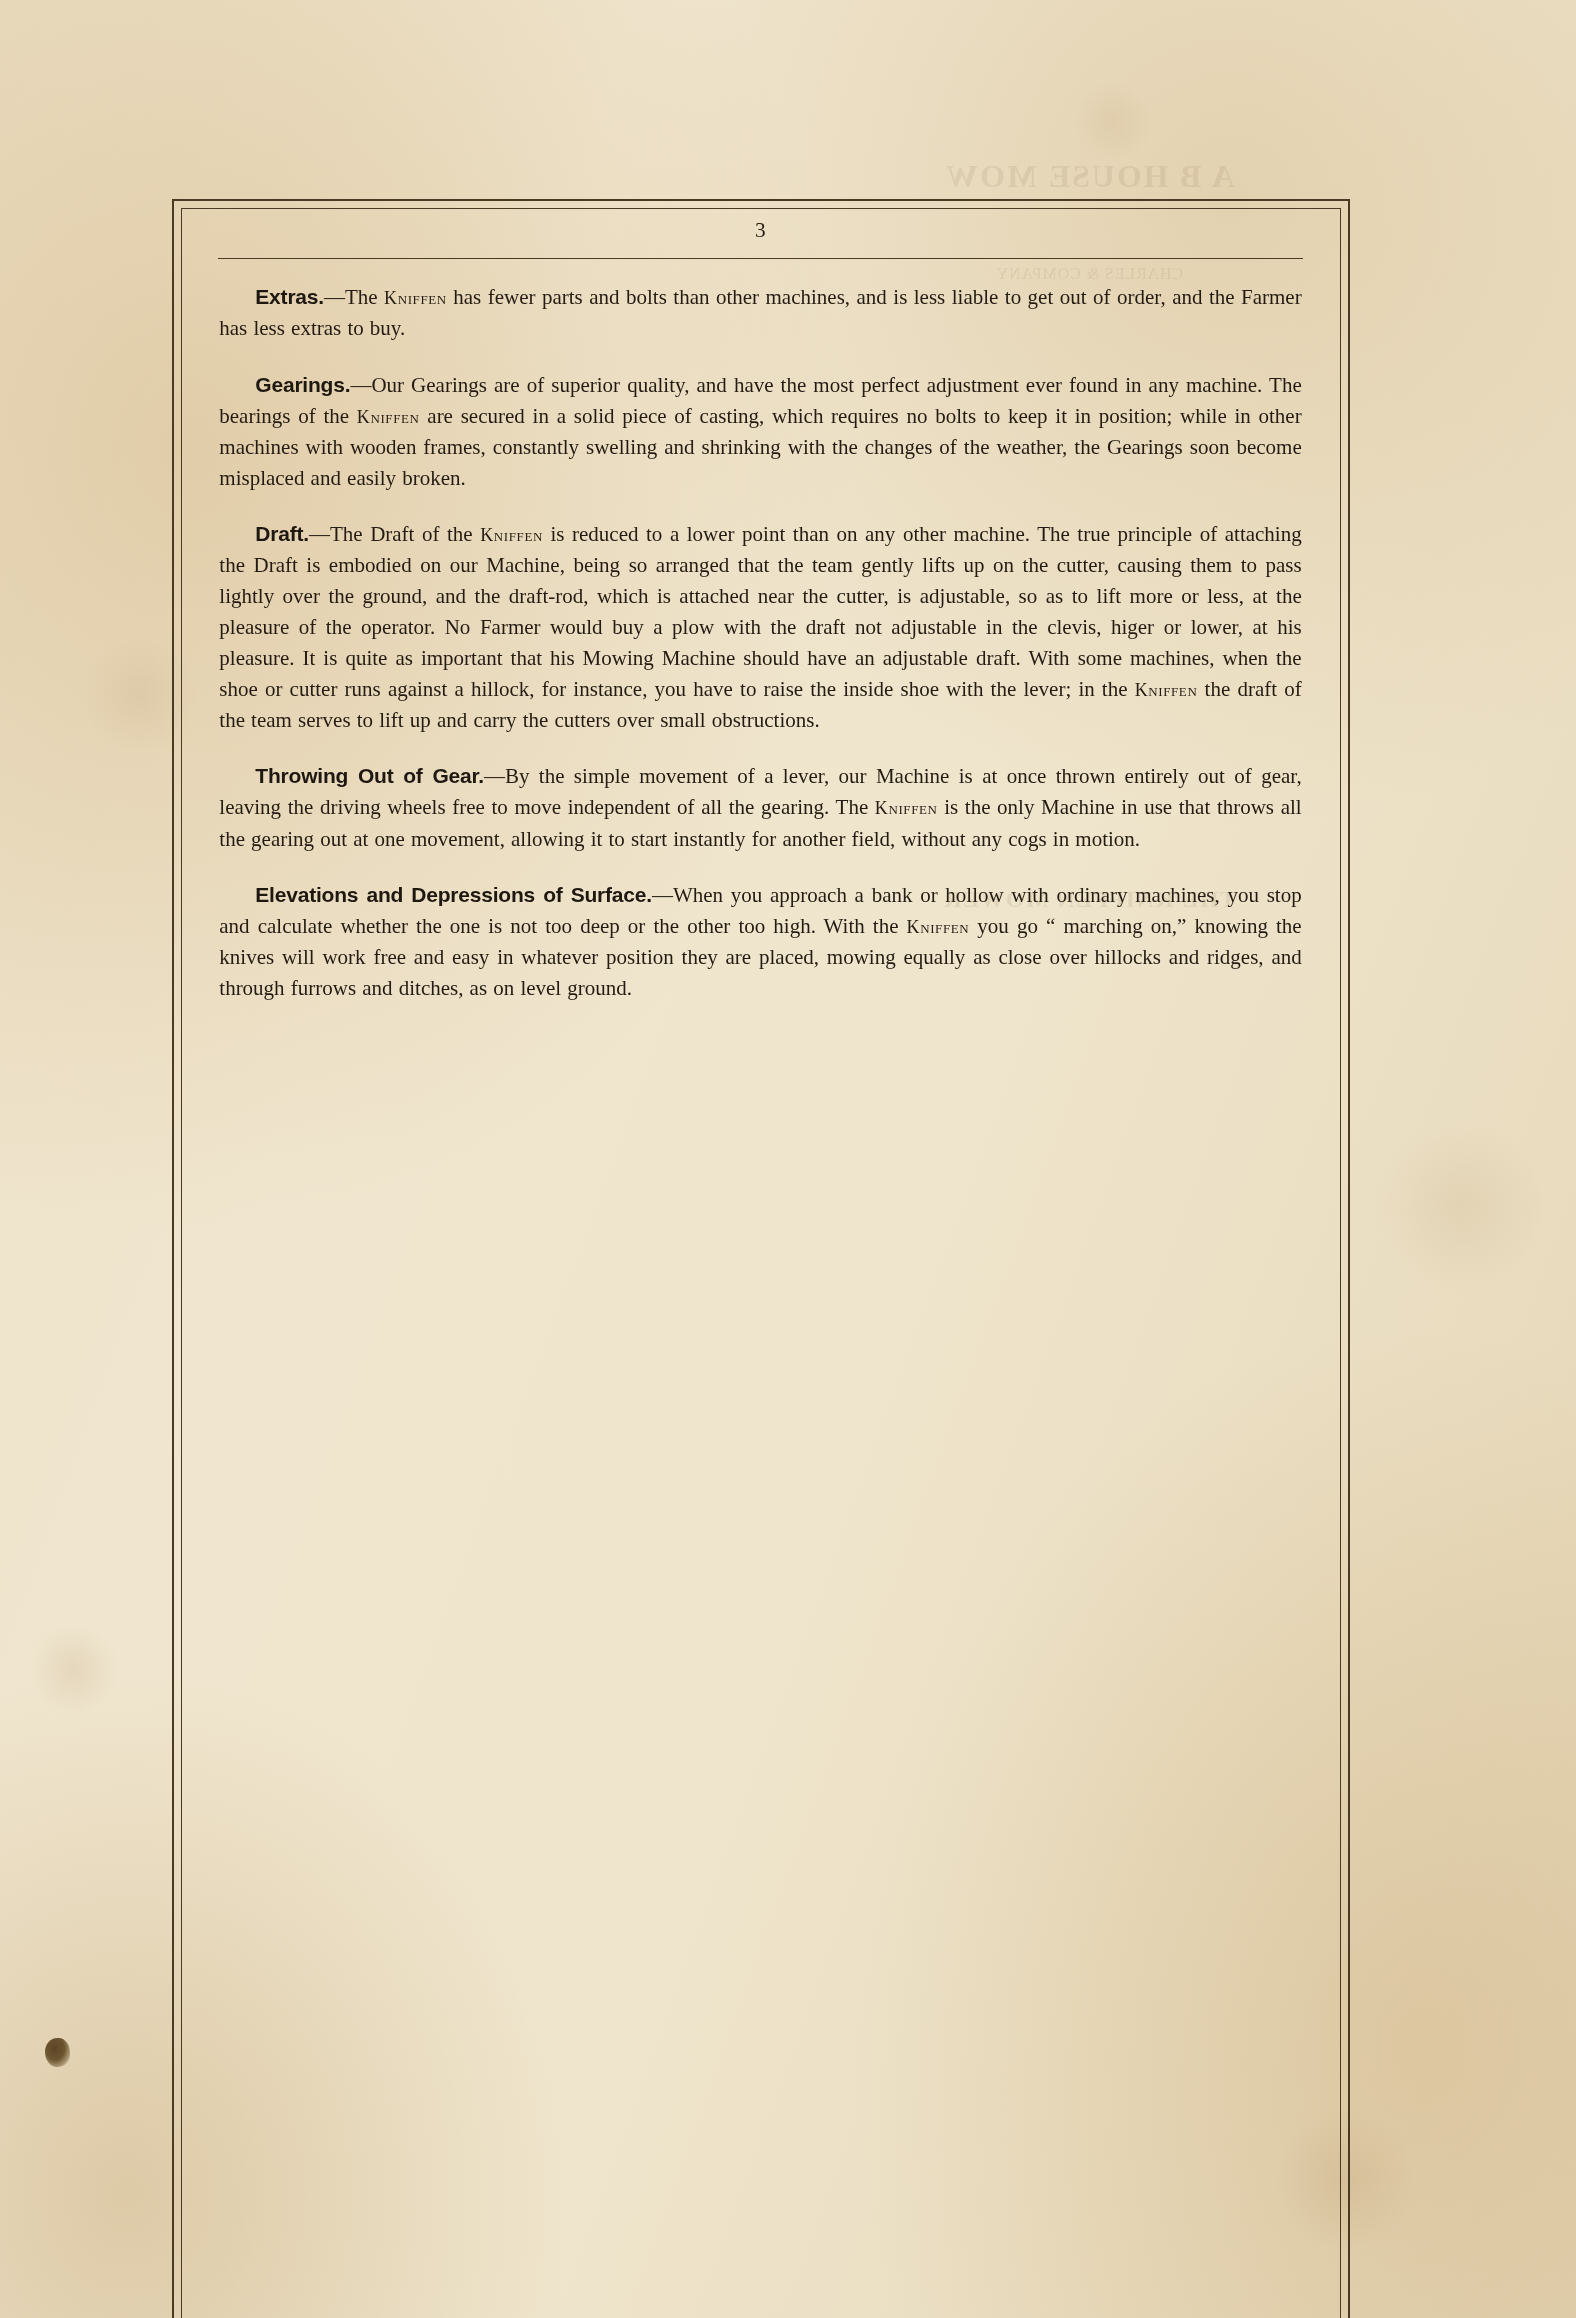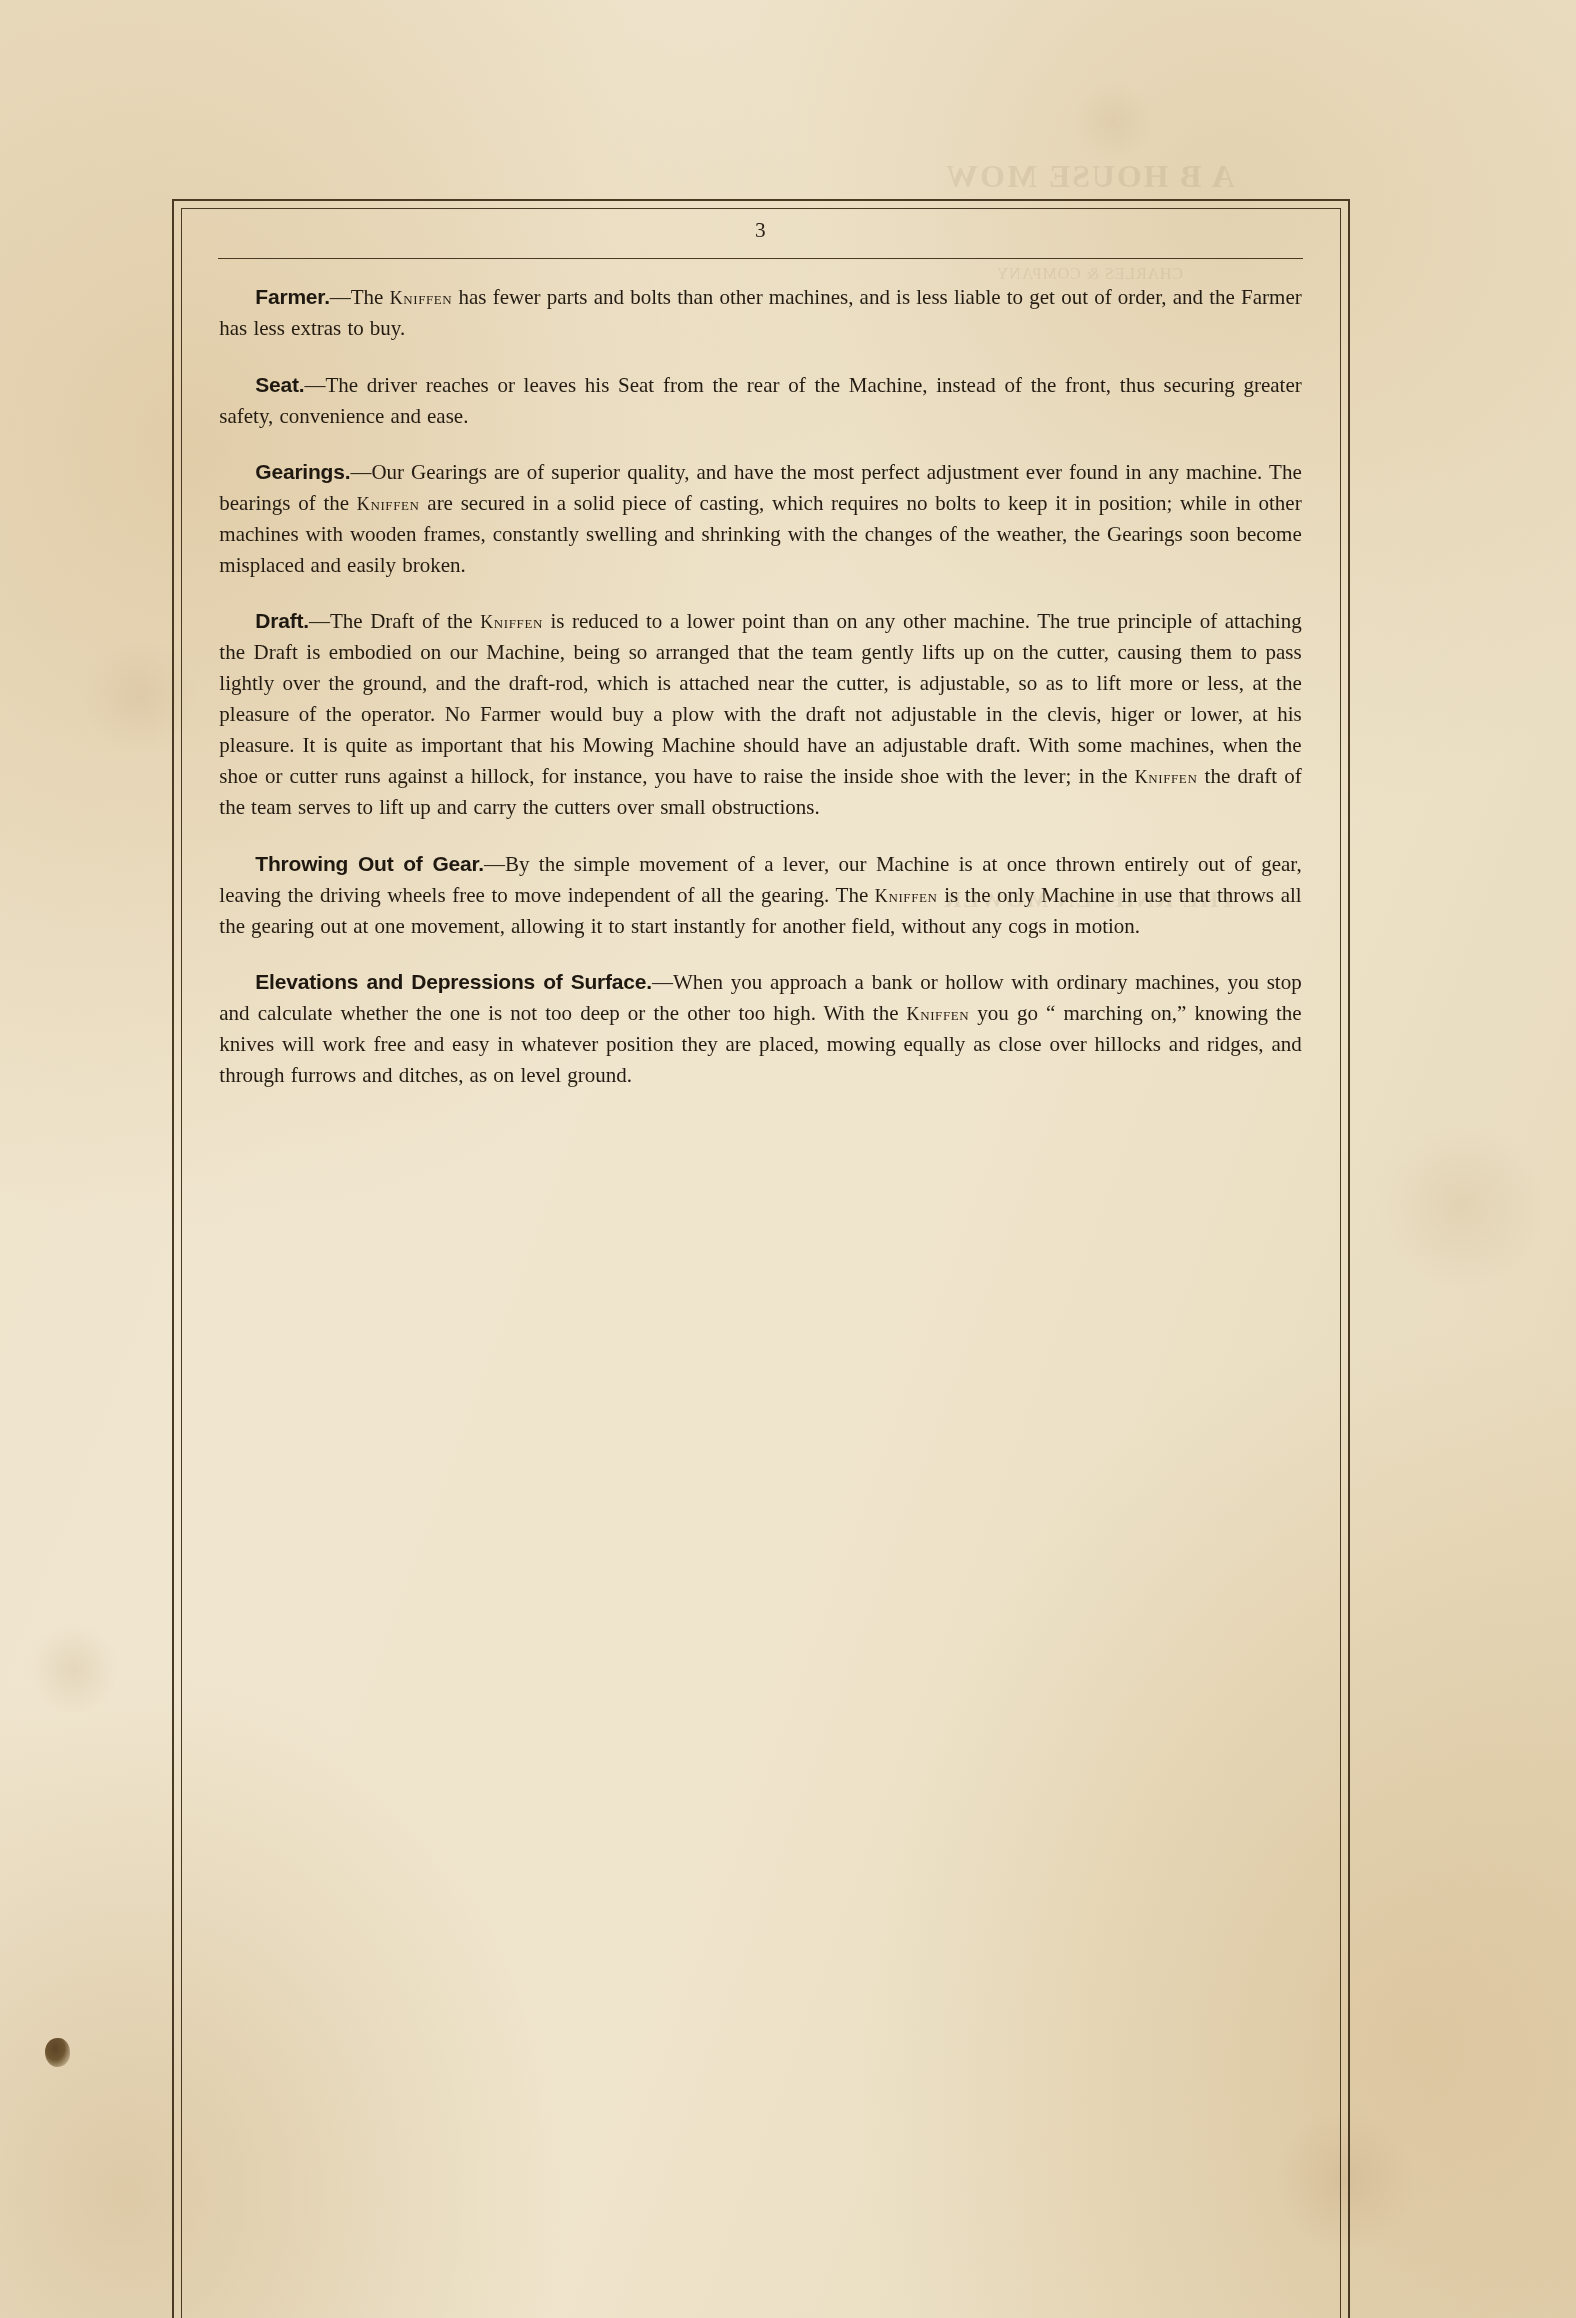--- a/index.html
+++ b/index.html
@@ -151,22 +151,21 @@
   </div>
 
   <div id="frame-outer">
     <div id="frame-inner"></div>
   </div>
 
   <div id="content">
     <div id="folio">3</div>
     <div id="rule"></div>
     <div id="paragraphs">
-        <div class="para"><span class="lead">Farmer.</span><span>—</span><span>The </span><span class="sc">Kniffen</span><span> has fewer parts and bolts than other machines, and is less liable to get out of order, and the Farmer has less extras to buy.</span></div>
-        <div class="para"><span class="lead">Seat.</span><span>—</span><span>The driver reaches or leaves his Seat from the rear of the Machine, instead of the front, thus securing greater safety, convenience and ease.</span></div>
+        <div class="para"><span class="lead">Extras.</span><span>—</span><span>The </span><span class="sc">Kniffen</span><span> has fewer parts and bolts than other machines, and is less liable to get out of order, and the Farmer has less extras to buy.</span></div>
         <div class="para"><span class="lead">Gearings.</span><span>—</span><span>Our Gearings are of superior quality, and have the most perfect adjustment ever found in any machine.  The </span><span class="it">bearings</span><span> of the </span><span class="sc">Kniffen</span><span> are secured in a solid piece of casting, which requires no bolts to keep it in position; while in other machines with wooden frames, constantly swelling and shrinking with the changes of the weather, the Gearings soon become misplaced and easily broken.</span></div>
         <div class="para"><span class="lead">Draft.</span><span>—</span><span>The Draft of the </span><span class="sc">Kniffen</span><span> is reduced to a lower point than on any other machine.   The </span><span class="it">true principle of attaching the Draft</span><span> is embodied on our Machine, being so arranged that the team gently </span><span class="it">lifts up</span><span> on the cutter, causing them to pass lightly over the ground, and the draft-rod, which is attached near the cutter, is </span><span class="it">adjustable,</span><span> so as to </span><span class="it">lift more or less,</span><span> at the pleasure of the operator.  No Farmer would buy a plow with the draft not adjustable in the clevis, higer or lower, at his pleasure.  It is quite as important that his Mowing Machine should have an adjustable draft.   With some machines, when the shoe or cutter runs against a hillock, for instance, you have to raise the inside shoe with the lever; in the </span><span class="sc">Kniffen</span><span> the </span><span class="it">draft of the team</span><span> serves to </span><span class="it">lift up</span><span> and carry the cutters over small obstructions.</span></div>
         <div class="para"><span class="lead">Throwing Out of Gear.</span><span>—</span><span>By the simple movement of a lever, our Machine is at once thrown entirely out of gear, leaving the driving wheels free to move </span><span class="it">independent of all the gearing.</span><span>  The </span><span class="sc">Kniffen</span><span> is the only Machine in use that throws </span><span class="it">all the gearing out</span><span> at one movement, allowing it to start instantly for another field, </span><span class="it">without any cogs in motion.</span></div>
         <div class="para"><span class="lead">Elevations and Depressions of Surface.</span><span>—</span><span>When you approach a bank or hollow with ordinary machines, you stop and calculate whether the one is not too deep or the other too high.   With the </span><span class="sc">Kniffen</span><span> you go “ marching on,” </span><span class="it">knowing</span><span> the knives will work free and easy in whatever position they are placed, mowing equally as close over hillocks and ridges, and through furrows and ditches, as on level ground.</span></div>
       </div>
   </div>
 </div>
 
 
 </body></html>

